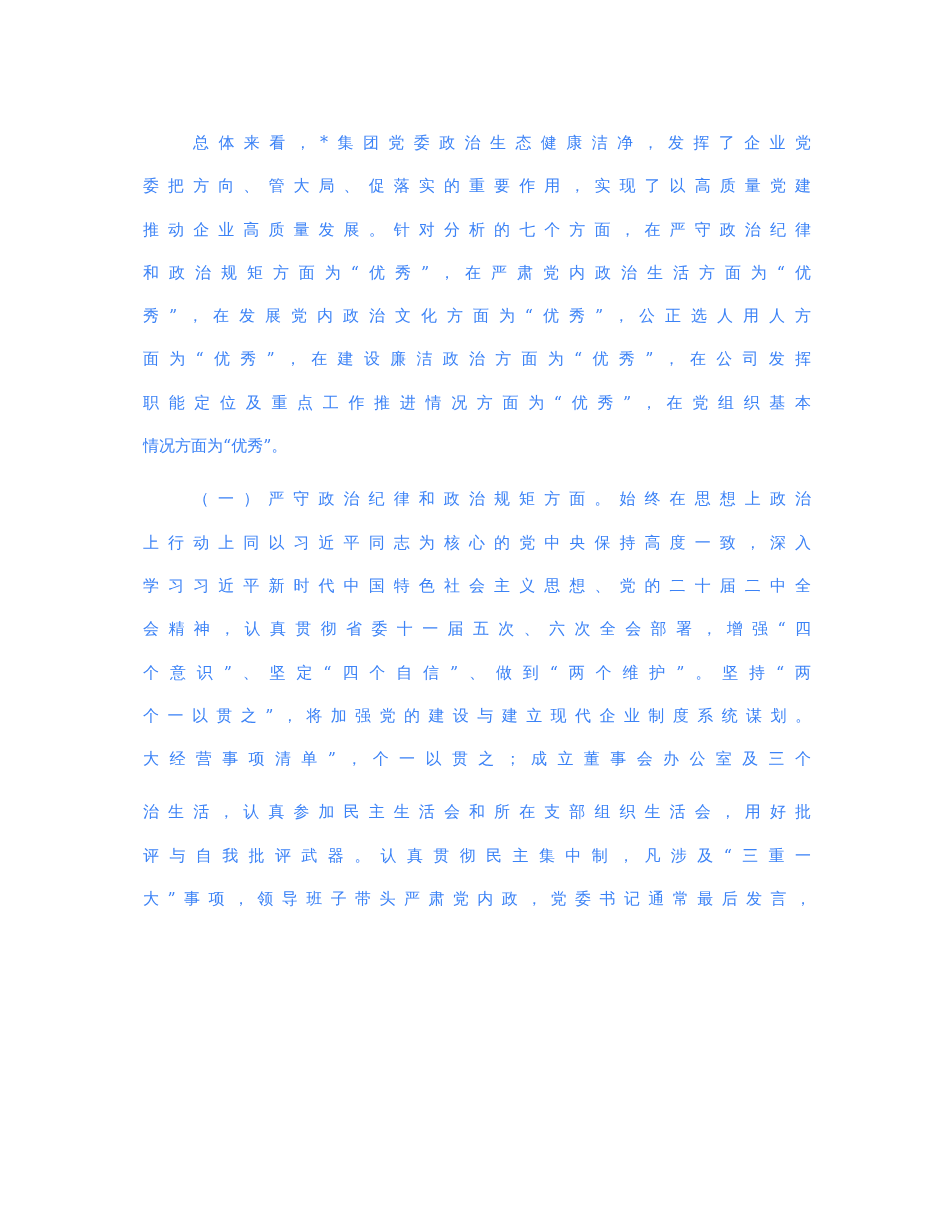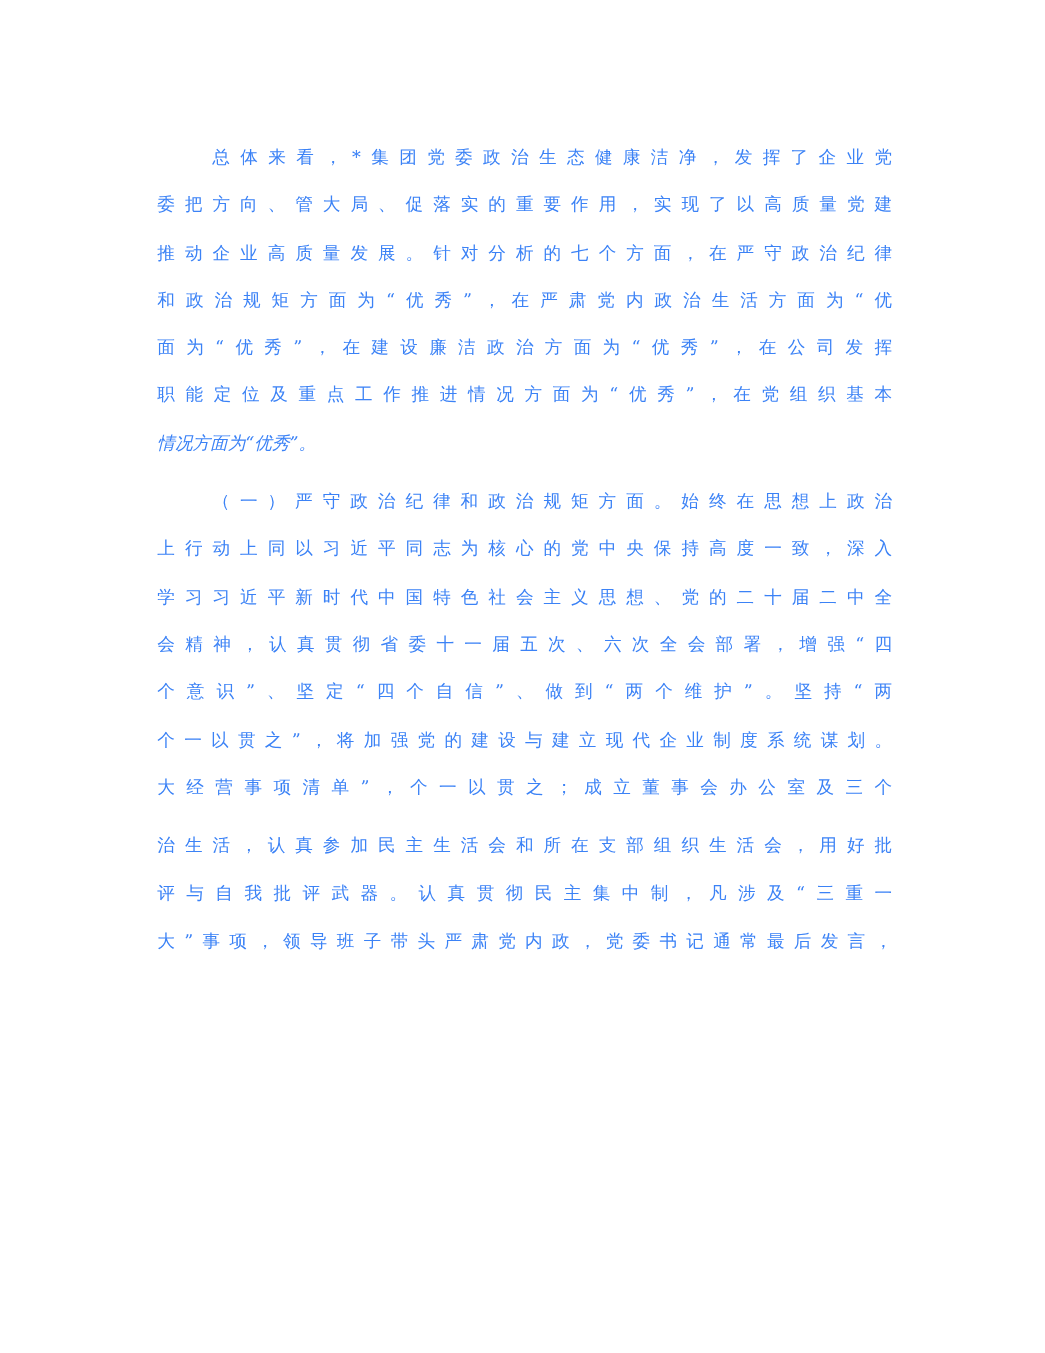--- a/index.html
+++ b/index.html
@@ -11,35 +11,36 @@
     position: absolute; left: 143px; top: 121px; width: 668px;
     font-family: "DejaVu Serif", "Liberation Serif", serif;
     color: #3b82f6;
     font-size: 16px;
   }
   .para { margin: 0 0 10px 0; }
   .line {
     display: block; height: 43.3px; line-height: 43.3px; white-space: nowrap;
     text-align: justify; text-align-last: justify; letter-spacing: 0;
   }
-  .line.last { text-align-last: left; font-style: italic; }
+  .line.last { text-align-last: left; }
   .line.indent { padding-left: 50px; }
   .para + .para { margin-top: 6px; }
 </style>
 </head>
 <body>
 
 <div class="page">
   <div class="content">
 
     <div class="para">
       <span class="line indent">总体来看，*集团党委政治生态健康洁净，发挥了企业党</span>
       <span class="line">委把方向、管大局、促落实的重要作用，实现了以高质量党建</span>
       <span class="line">推动企业高质量发展。针对分析的七个方面，在严守政治纪律</span>
       <span class="line">和政治规矩方面为“优秀”，在严肃党内政治生活方面为“优</span>
+      <span class="line">秀”，在发展党内政治文化方面为“优秀”，公正选人用人方</span>
       <span class="line">面为“优秀”，在建设廉洁政治方面为“优秀”，在公司发挥</span>
       <span class="line">职能定位及重点工作推进情况方面为“优秀”，在党组织基本</span>
       <span class="line last">情况方面为“优秀”。</span>
     </div>
 
     <div class="para">
       <span class="line indent">（一）严守政治纪律和政治规矩方面。始终在思想上政治</span>
       <span class="line">上行动上同以习近平同志为核心的党中央保持高度一致，深入</span>
       <span class="line">学习习近平新时代中国特色社会主义思想、党的二十届二中全</span>
       <span class="line">会精神，认真贯彻省委十一届五次、六次全会部署，增强“四</span>

